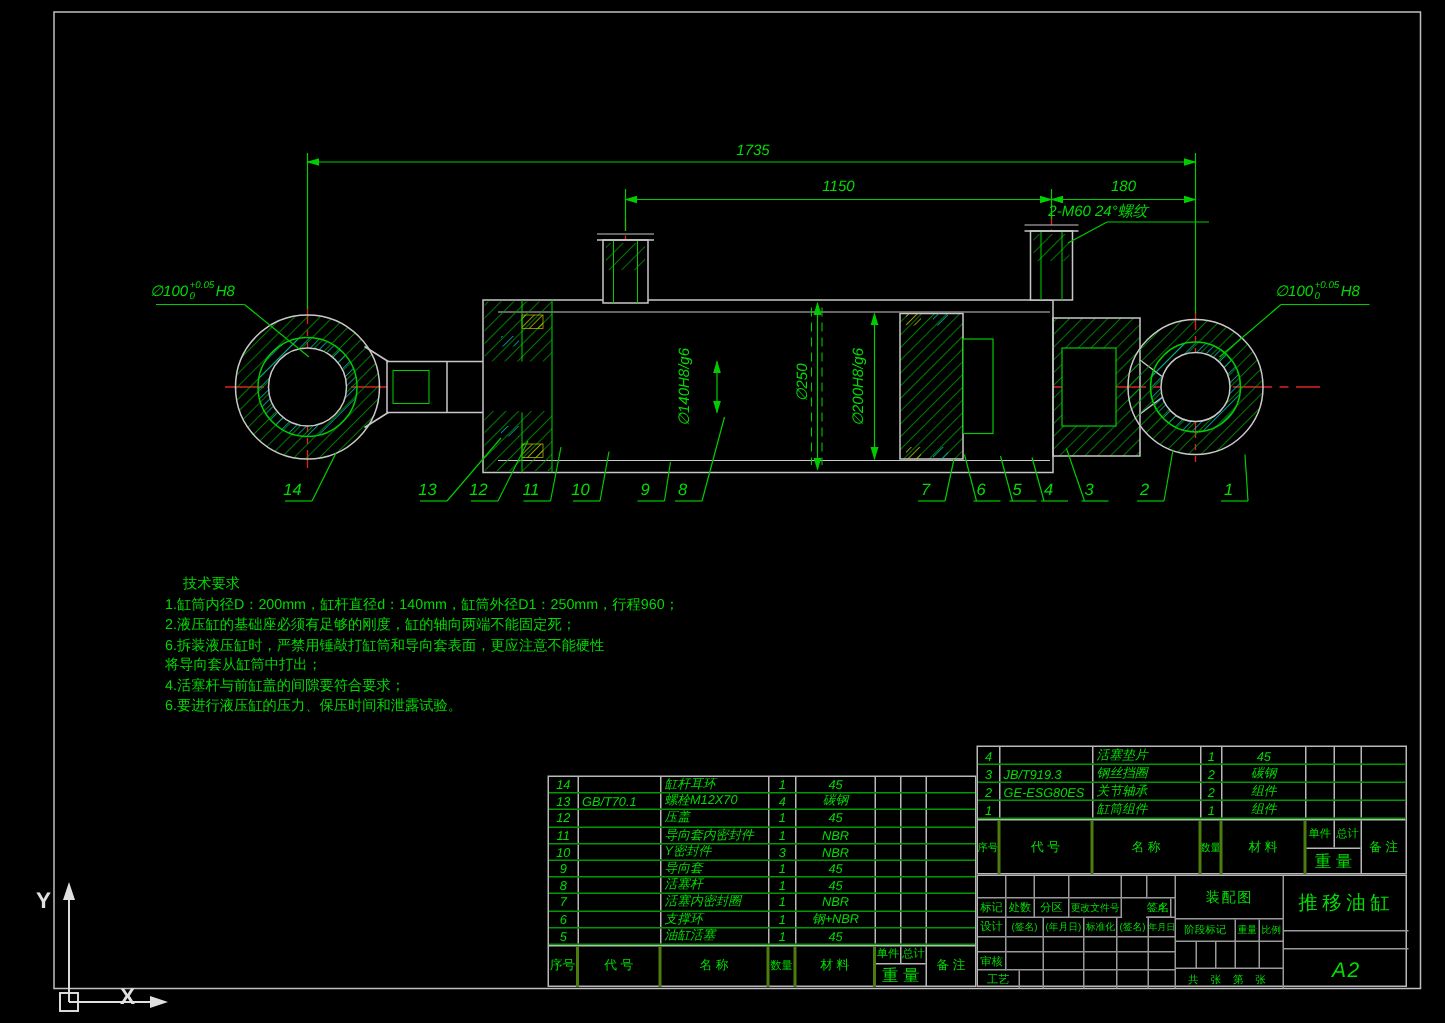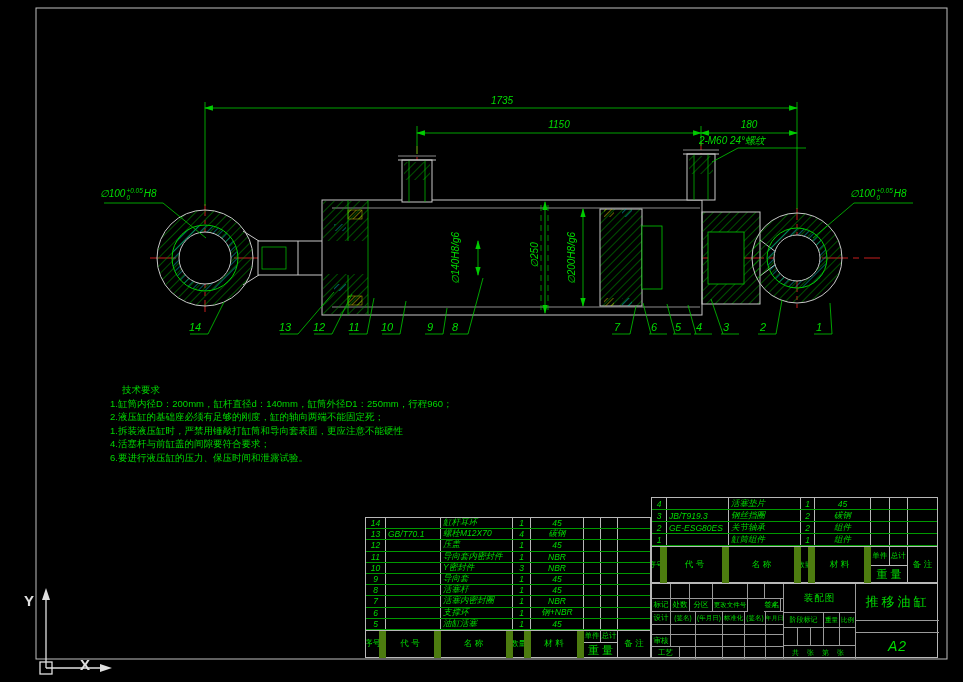--- a/index.html
+++ b/index.html
@@ -23,21 +23,21 @@
   
   .bom{position:absolute;border:1px solid #b8b8b8;box-sizing:border-box;background:#000;}
   .bom-rows{display:block;}
   .bom-row{display:grid;box-sizing:border-box;border-bottom:1px solid #009900;}
   .bc{border-right:1px solid #b8b8b8;box-sizing:border-box;font-size:8.5px;font-style:italic;
       color:#00dd00;display:flex;align-items:center;justify-content:center;
       overflow:hidden;white-space:nowrap;}
   .bc:last-child{border-right:none;}
   .bc.al{justify-content:flex-start;padding-left:2px;}
   .bhead{display:flex;box-sizing:border-box;border-top:1px solid #b8b8b8;}
-  .bh{border-right:7px solid #4d7c0f;box-sizing:border-box;display:flex;align-items:center;
+  .bh{border-right:2px solid #4d7c0f;box-sizing:border-box;display:flex;align-items:center;
       justify-content:center;font-size:8.5px;color:#00dd00;overflow:hidden;white-space:nowrap;}
   .bh:last-child{border-right:none;}
   .bh-combo{box-sizing:border-box;border-right:1px solid #b8b8b8;display:flex;flex-direction:column;}
   .bh-top{flex:1;display:flex;border-bottom:1px solid #b8b8b8;}
   .bh-top span{flex:1;display:flex;align-items:center;justify-content:center;
       font-size:7.5px;color:#00dd00;border-right:1px solid #b8b8b8;overflow:hidden;}
   .bh-top span:last-child{border-right:none;}
   .bh-bot{flex:1;display:flex;align-items:center;justify-content:center;font-size:11px;color:#00dd00;}
 
   
@@ -264,21 +264,22 @@
       <div class="balloon" style="left: 716px; top: 321px;">3</div>
       <div class="balloon" style="left: 753px; top: 321px;">2</div>
       <div class="balloon" style="left: 809px; top: 321px;">1</div>
     </div>
 
   <div id="tech">
     <div class="t-title">技术要求</div>
     <div id="tech-lines">
         <div>1.缸筒内径D：200mm，缸杆直径d：140mm，缸筒外径D1：250mm，行程960；</div>
         <div>2.液压缸的基础座必须有足够的刚度，缸的轴向两端不能固定死；</div>
-        <div>1.拆装液压缸时，严禁用锤敲打缸筒和导向套表面，更应注意不能硬性</div>
+        <div>6.拆装液压缸时，严禁用锤敲打缸筒和导向套表面，更应注意不能硬性</div>
+        <div>将导向套从缸筒中打出；</div>
         <div>4.活塞杆与前缸盖的间隙要符合要求；</div>
         <div>6.要进行液压缸的压力、保压时间和泄露试验。</div>
       </div>
   </div>
 
   <div class="bom" id="bom-left" style="left:365px;top:517px;width:286px;height:141px;">
     <div class="bom-rows" id="bom-left-rows">
         <div class="bom-row" style="height: 11.2px; grid-template-columns: 20px 55px 72px 18px 53px 17px 17px 32px;">
           <div class="bc">14</div>
           <div class="bc al"></div>

